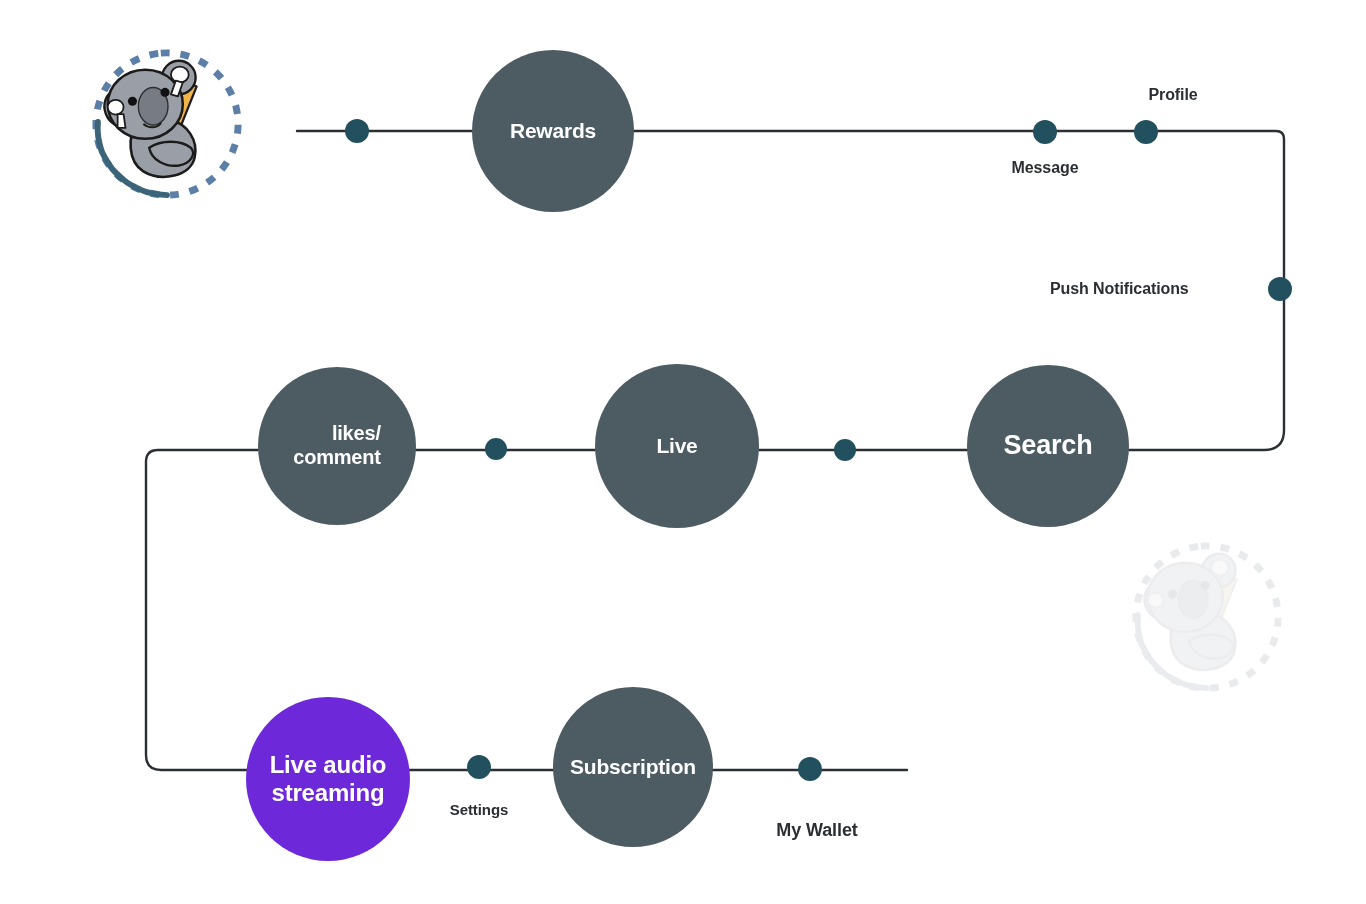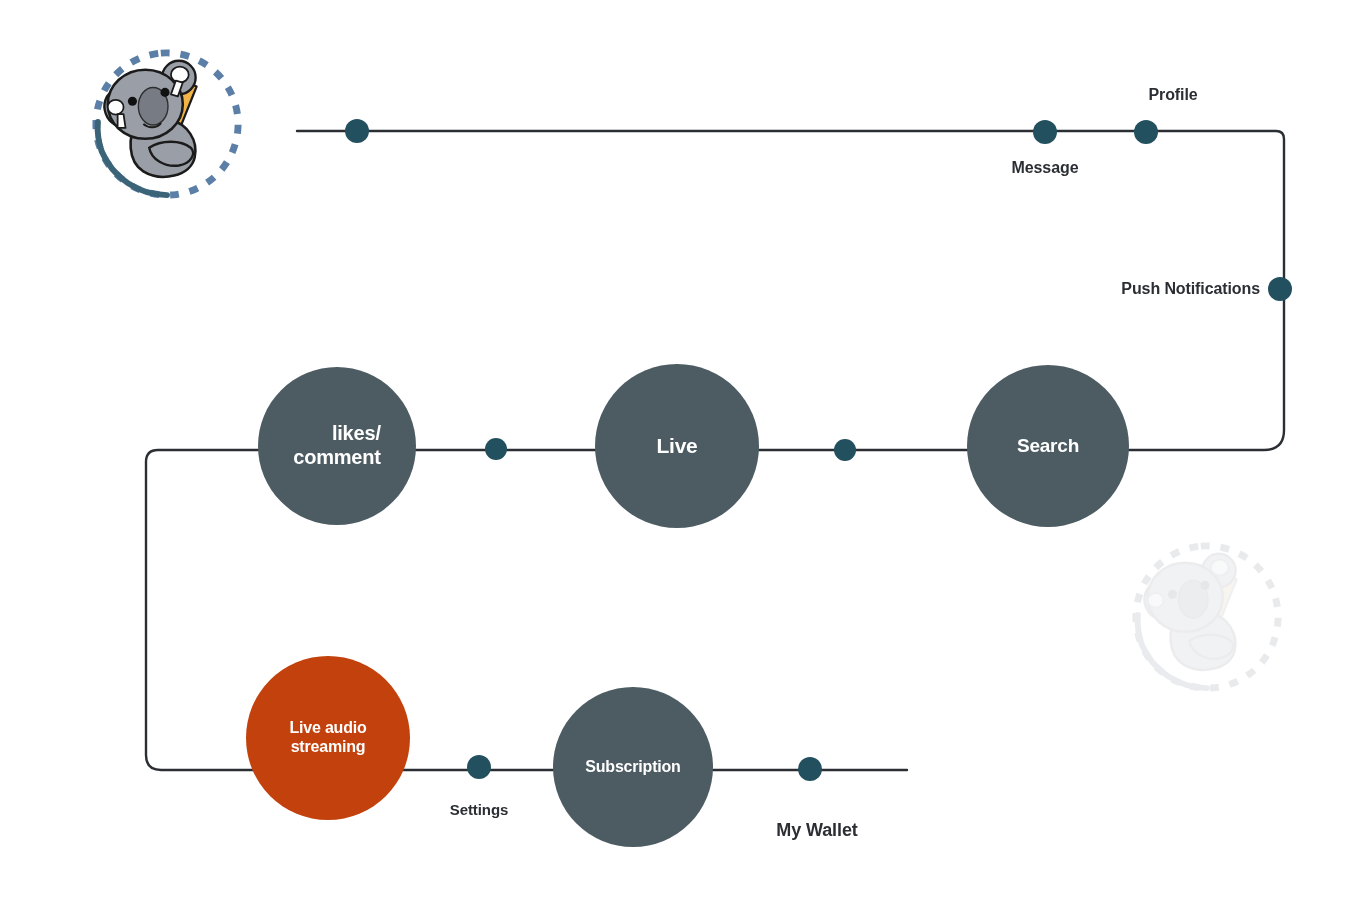--- a/index.html
+++ b/index.html
@@ -126,48 +126,49 @@
         <ellipse cx="58" cy="60" rx="38" ry="35" fill="#e9eaec" stroke="#e0e1e4" stroke-width="2.6"></ellipse>
         <ellipse cx="66" cy="62" rx="15" ry="19" fill="#e0e2e5" stroke="#dcdee1" stroke-width="1.4"></ellipse>
         <circle cx="45" cy="57" r="4.6" fill="#d6d8db"></circle>
         <circle cx="78" cy="48" r="4.6" fill="#d6d8db"></circle>
         <ellipse cx="93" cy="30" rx="9" ry="8" fill="#f6f6f7" stroke="#e4e5e7" stroke-width="1.8"></ellipse>
         <ellipse cx="28" cy="63" rx="8" ry="7.5" fill="#f6f6f7" stroke="#e4e5e7" stroke-width="1.8"></ellipse>
       </g>
     </svg>
   </div>
 
+  <div class="node" style="left:472px; top:50px; width:162px; height:162px; background:#4d5c63; font-size:21px;">Rewards</div>
 
 
   <div class="node" style="left:258px; top:367px; width:158px; height:158px; background:#4d5c63; font-size:20px;text-align:right;">likes/
 comment</div>
 
   <div class="node" style="left:595px; top:364px; width:164px; height:164px; background:#4d5c63; font-size:21px;">Live</div>
 
-  <div class="node" style="left:967px; top:365px; width:162px; height:162px; background:#4d5c63; font-size:19px;">Search</div>
+  <div class="node" style="left:967px; top:365px; width:162px; height:162px; background:#4d5c63; font-size:27px;">Search</div>
 
-  <div class="node" style="left:246px; top:656px; width:164px; height:164px; background:#c2410c; font-size:16px;">Live audio
+  <div class="node" style="left:246px; top:697px; width:164px; height:164px; background:#6d28d9; font-size:24px;">Live audio
 streaming</div>
 
-  <div class="node" style="left:553px; top:687px; width:160px; height:160px; background:#4d5c63; font-size:16px;">Subscription</div>
+  <div class="node" style="left:553px; top:687px; width:160px; height:160px; background:#4d5c63; font-size:21px;">Subscription</div>
 
 
   <div class="dot" style="left:345px; top:119px; width:24px; height:24px; background:#23505f;"></div>
   <div class="dot" style="left:1033px; top:120px; width:24px; height:24px; background:#23505f;"></div>
   <div class="dot" style="left:1134px; top:120px; width:24px; height:24px; background:#23505f;"></div>
   <div class="dot" style="left:1268px; top:277px; width:24px; height:24px; background:#23505f;"></div>
   <div class="dot" style="left:485px; top:438px; width:22px; height:22px; background:#23505f;"></div>
   <div class="dot" style="left:834px; top:439px; width:22px; height:22px; background:#23505f;"></div>
   <div class="dot" style="left:467px; top:755px; width:24px; height:24px; background:#23505f;"></div>
   <div class="dot" style="left:798px; top:757px; width:24px; height:24px; background:#23505f;"></div>
 
 
   <div class="lbl" style="left:965px; top:158px; width:160px; font-size:16px;">Message</div>
 
   <div class="lbl" style="left:1103px; top:85px; width:140px; font-size:16px;">Profile</div>
 
-  <div class="lbl" style="left:1050px; top:279px; width:210px; font-size:16px; text-align:right;">Push Notifications</div>
+  <div class="lbl" style="left:1050px; top:279px; width:210px; font-size:16px; text-align:left;">Push Notifications</div>
 
   <div class="lbl" style="left:409px; top:801px; width:140px; font-size:15px;">Settings</div>
 
   <div class="lbl" style="left:737px; top:820px; width:160px; font-size:18px;">My Wallet</div>
 
 </div>
 
 </body></html>

